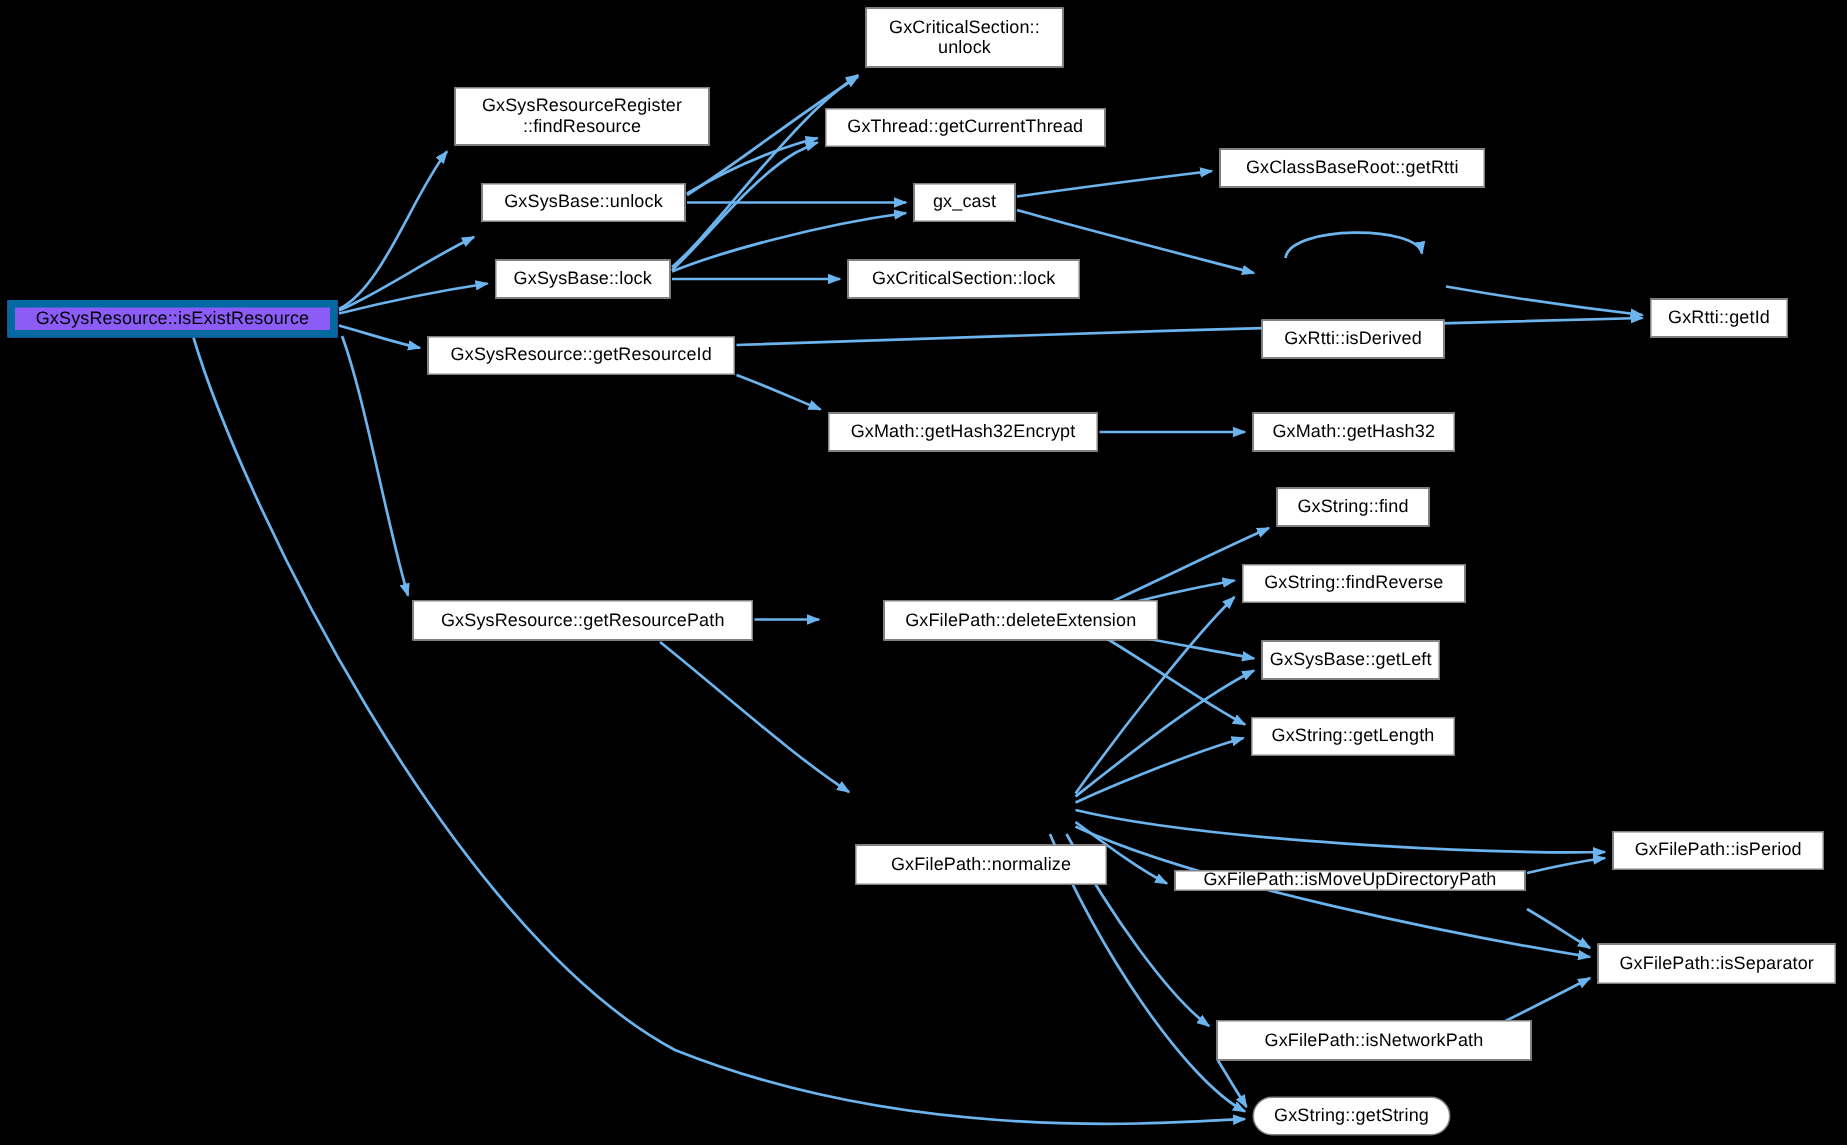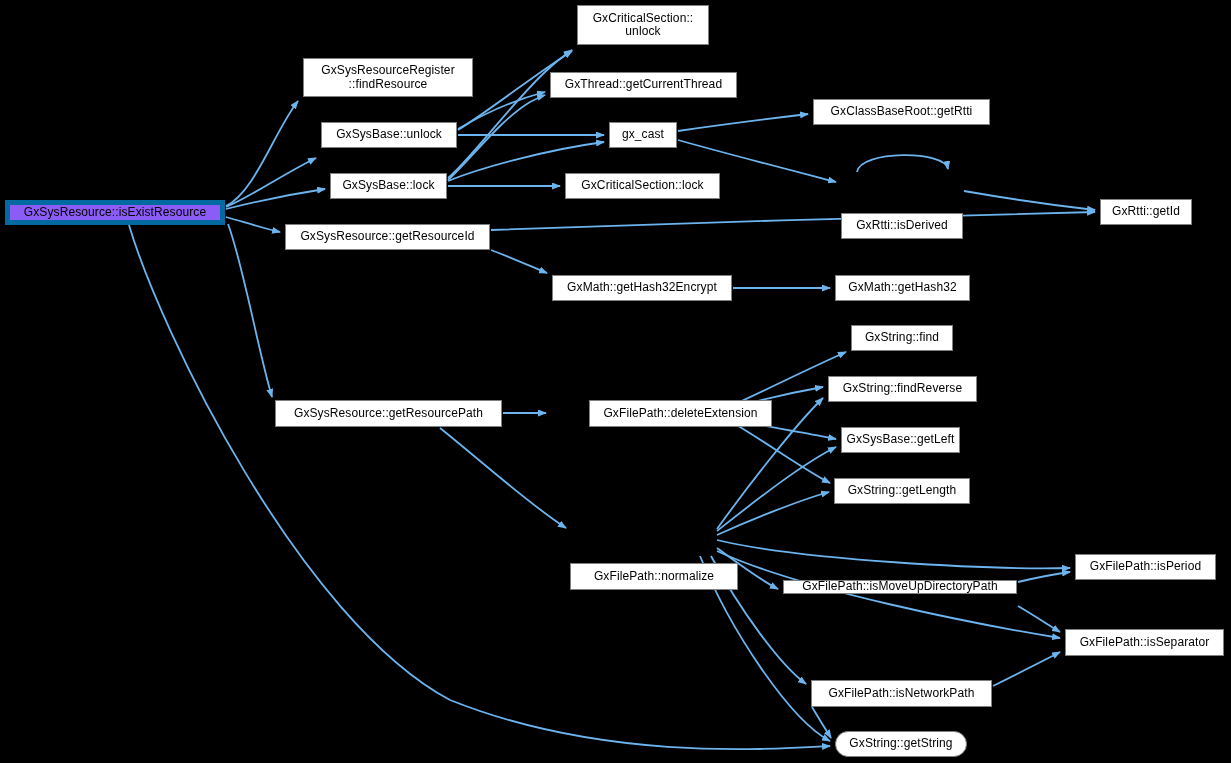--- a/index.html
+++ b/index.html
@@ -121,17 +121,17 @@
       <div class="node" style="left: 851px; top: 325px; width: 102px; height: 26px;"><span class="node-label">GxString::find</span></div>
       <div class="node" style="left: 828px; top: 376px; width: 149px; height: 26px;"><span class="node-label">GxString::findReverse</span></div>
       <div class="node" style="left: 275px; top: 400px; width: 227px; height: 27px;"><span class="node-label">GxSysResource::getResourcePath</span></div>
       <div class="node" style="left: 551px; top: 400px; width: 183px; height: 27px; margin-left: 38px;"><span class="node-label">GxFilePath::deleteExtension</span></div>
       <div class="node" style="left: 841px; top: 427px; width: 119px; height: 26px;"><span class="node-label">GxSysBase::getLeft</span></div>
       <div class="node" style="left: 834px; top: 478px; width: 136px; height: 26px;"><span class="node-label">GxString::getLength</span></div>
       <div class="node" style="left: 570px; top: 528px; width: 168px; height: 27px; margin-top: 35px;"><span class="node-label">GxFilePath::normalize</span></div>
       <div class="node" style="left: 1075px; top: 554px; width: 141px; height: 26px;"><span class="node-label">GxFilePath::isPeriod</span></div>
       <div class="node" style="left: 783px; top: 580px; width: 234px; height: 14px;"><span class="node-label">GxFilePath::isMoveUpDirectoryPath</span></div>
       <div class="node" style="left: 1065px; top: 629px; width: 159px; height: 27px;"><span class="node-label">GxFilePath::isSeparator</span></div>
-      <div class="node" style="left: 811px; top: 680px; width: 181px; height: 27px;"><span class="node-label">GxFilePath::isNetworkPath</span></div>
+      <div class="node" style="left: 811px; top: 680px; width: 210px; height: 27px;"><span class="node-label">GxFilePath::isNetworkPath</span></div>
       <div class="node" style="left: 835px; top: 731px; width: 132px; height: 26px; border-radius: 13px;"><span class="node-label">GxString::getString</span></div>
     </div>
 
 </div>
 
 </body></html>

